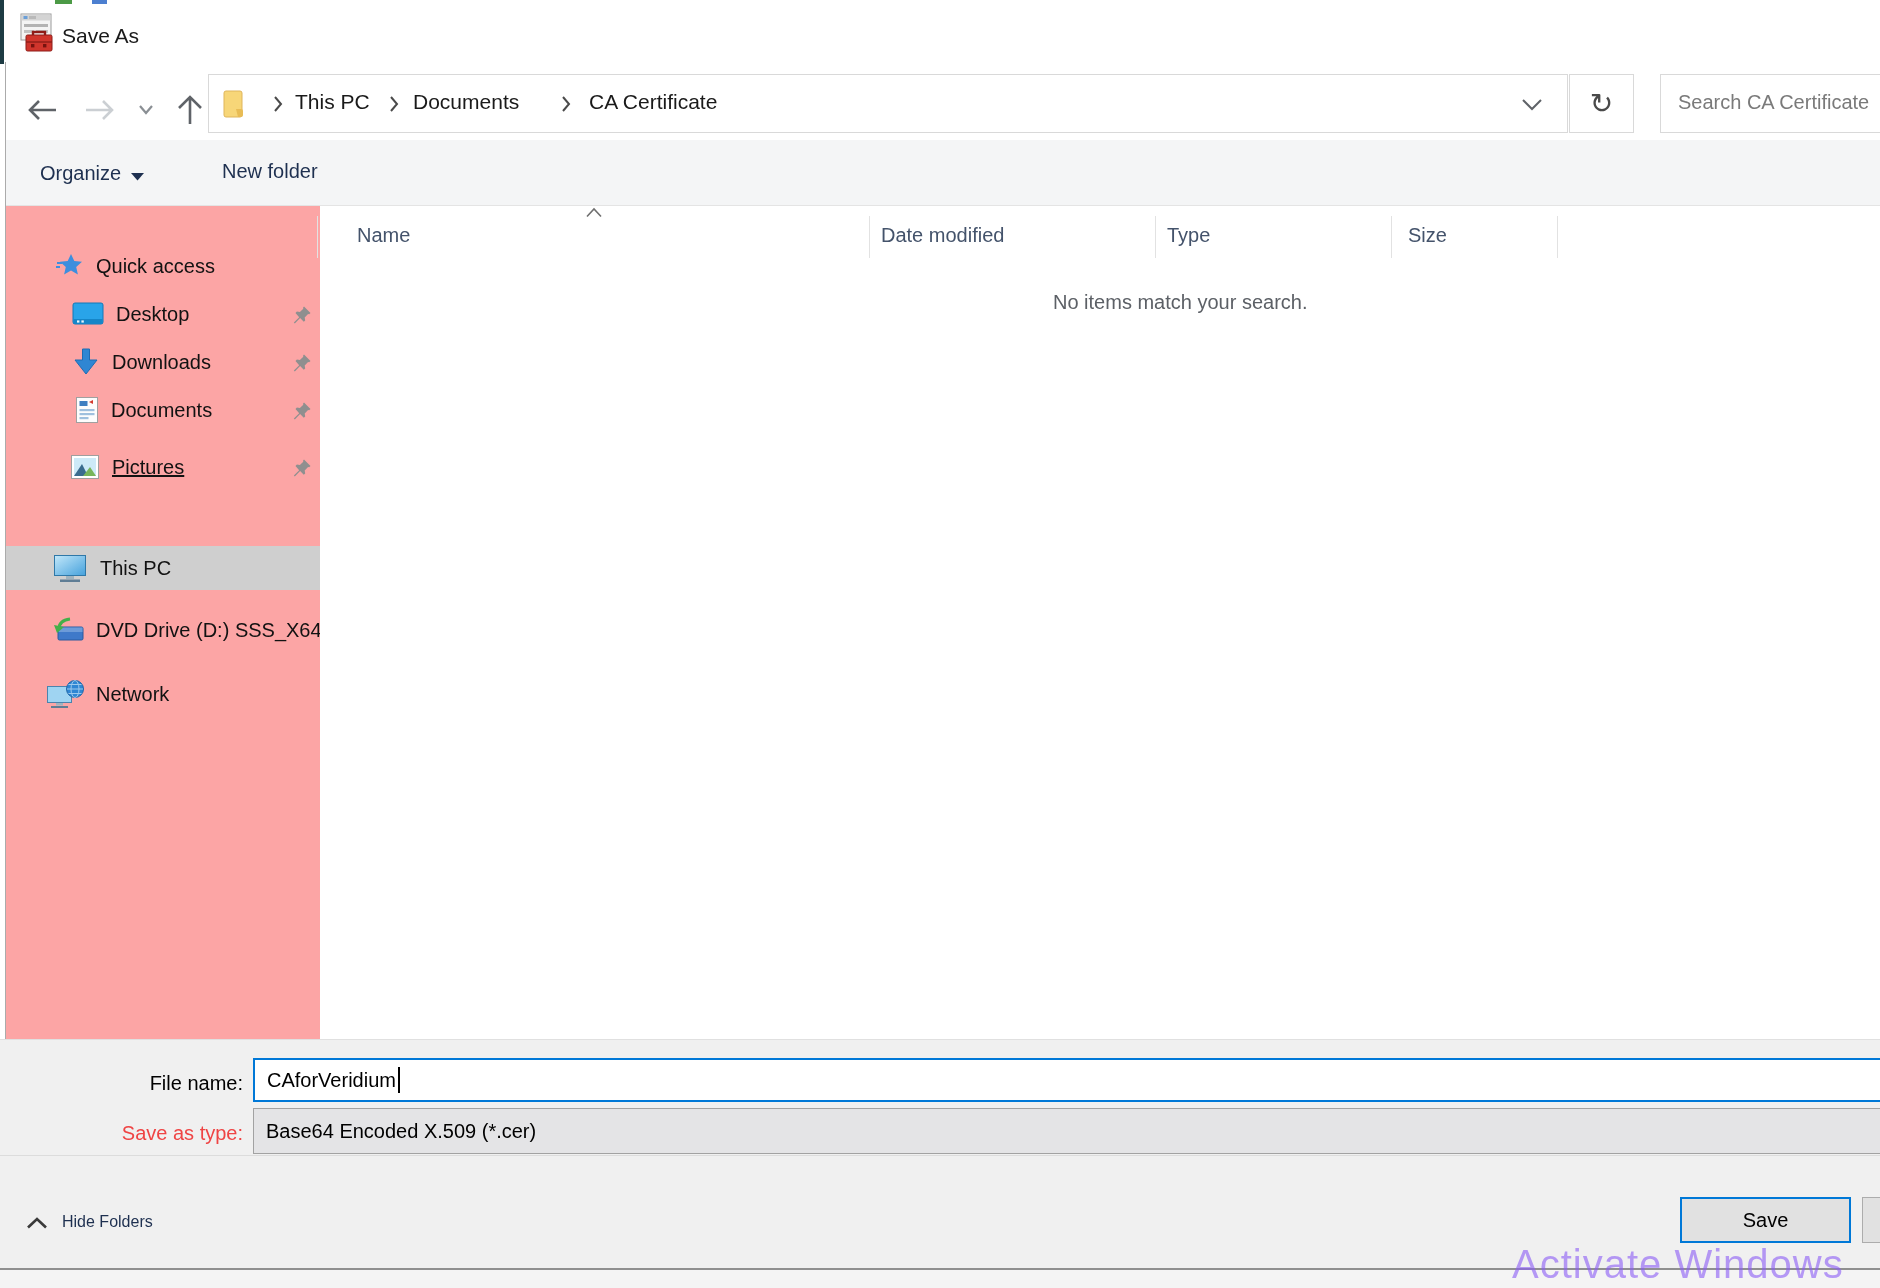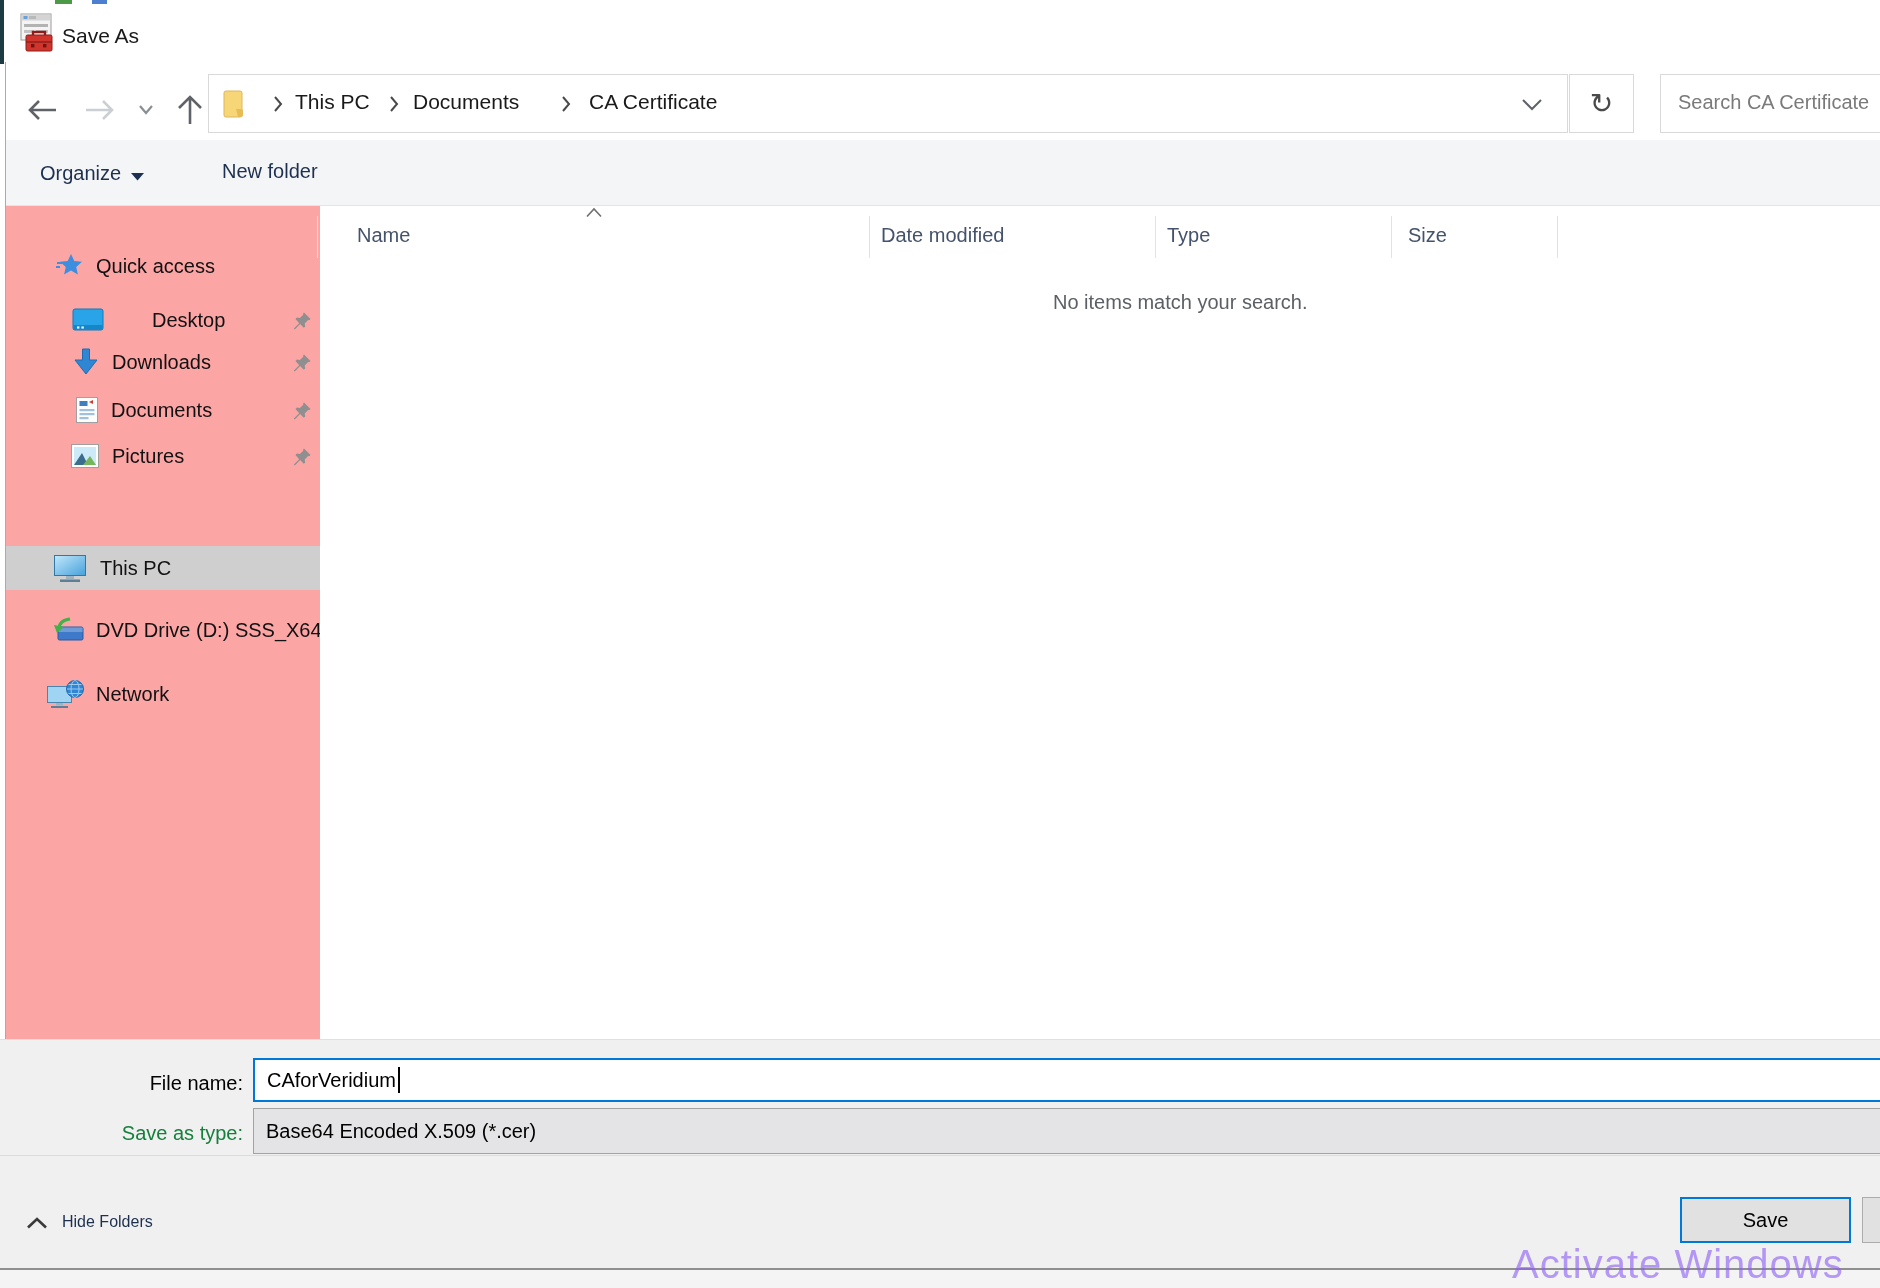--- a/index.html
+++ b/index.html
@@ -42,45 +42,45 @@
   .tb-organize{left:34px;}
   .tb-newfolder{left:216px;}
   .tb-caret{margin-left:10px;margin-top:3px;}
   
   .sidebar{left:6px;top:206px;width:314px;height:833px;overflow:hidden;background:#fca5a5;}
   .si{position:absolute;left:0;right:0;height:44px;display:flex;align-items:center;
     font-size:20px;color:#121212;white-space:nowrap;overflow:hidden;}
   .si .icon{flex:0 0 auto;display:flex;}
   .si .lbl{margin-left:12px;}
   .si-qa{top:38px;padding-left:50px;}
-  .si-desktop{top:92px;padding-left:66px;gap:36px;}
+  .si-desktop{top:86px;padding-left:66px;}
   .si-downloads{top:134px;padding-left:66px;}
   .si-documents{top:182px;padding-left:69px;}
-  .si-pictures{top:228px;padding-left:64px;}
+  .si-pictures{top:239px;padding-left:64px;text-decoration:underline;}
   .si-system32{top:278px;padding-left:66px;}
   .si-thispc{top:340px;padding-left:46px;background:#cfcfcf;}
   .si-dvd{top:402px;padding-left:46px;}
   .si-network{top:466px;padding-left:40px;}
   .pin{position:absolute;left:286px;top:13px;}
   
   .col-sep{top:216px;width:1px;height:42px;background:#e2e2e2;}
   .sep-0{left:317px;}.sep-1{left:869px;}.sep-2{left:1155px;}.sep-3{left:1391px;}.sep-4{left:1557px;}
   .col-label{top:224px;font-size:20px;color:#44536b;white-space:nowrap;}
   .col-name{left:357px;}.col-date{left:881px;}.col-type{left:1167px;}.col-size{left:1408px;}
   .sort-caret{left:585px;top:204px;}
   .empty-msg{left:1053px;top:291px;font-size:20px;color:#5c6066;}
   
   .footer{left:0;top:1039px;width:1880px;height:116px;background:#f0f0f0;
     border-top:1px solid #e0e0e0;box-sizing:border-box;}
   .fn-label{left:60px;top:1072px;width:183px;text-align:right;font-size:20px;color:#000;}
   .fn-input{left:253px;top:1058px;width:1640px;height:44px;background:#fff;
     border:2px solid #0078d7;box-sizing:border-box;display:flex;align-items:center;
     padding-left:12px;font-size:20px;color:#000;}
   .caret-bar{display:inline-block;width:2px;height:26px;background:#000;margin-left:2px;}
-  .sat-label{left:40px;top:1122px;width:203px;text-align:right;font-size:20px;color:#15803d;}
+  .sat-label{left:40px;top:1122px;width:203px;text-align:right;font-size:20px;color:#ef4444;}
   .sat-select{left:253px;top:1108px;width:1640px;height:46px;background:#e4e4e6;
     border:1px solid #a2a2a2;box-sizing:border-box;display:flex;align-items:center;
     padding-left:12px;font-size:20px;color:#000;}
   
   .bottombar{left:0;top:1155px;width:1880px;height:113px;background:#f0f0f0;
     border-top:1px solid #dcdcdc;box-sizing:border-box;}
   .hide-folders{left:26px;top:1213px;display:flex;align-items:center;font-size:16px;color:#1e3050;}
   .hf-caret{margin-right:14px;margin-top:2px;display:flex;}
   .save-btn{left:1680px;top:1197px;width:171px;height:46px;background:#e1e1e1;
     border:2px solid #0078d7;box-sizing:border-box;display:flex;align-items:center;

